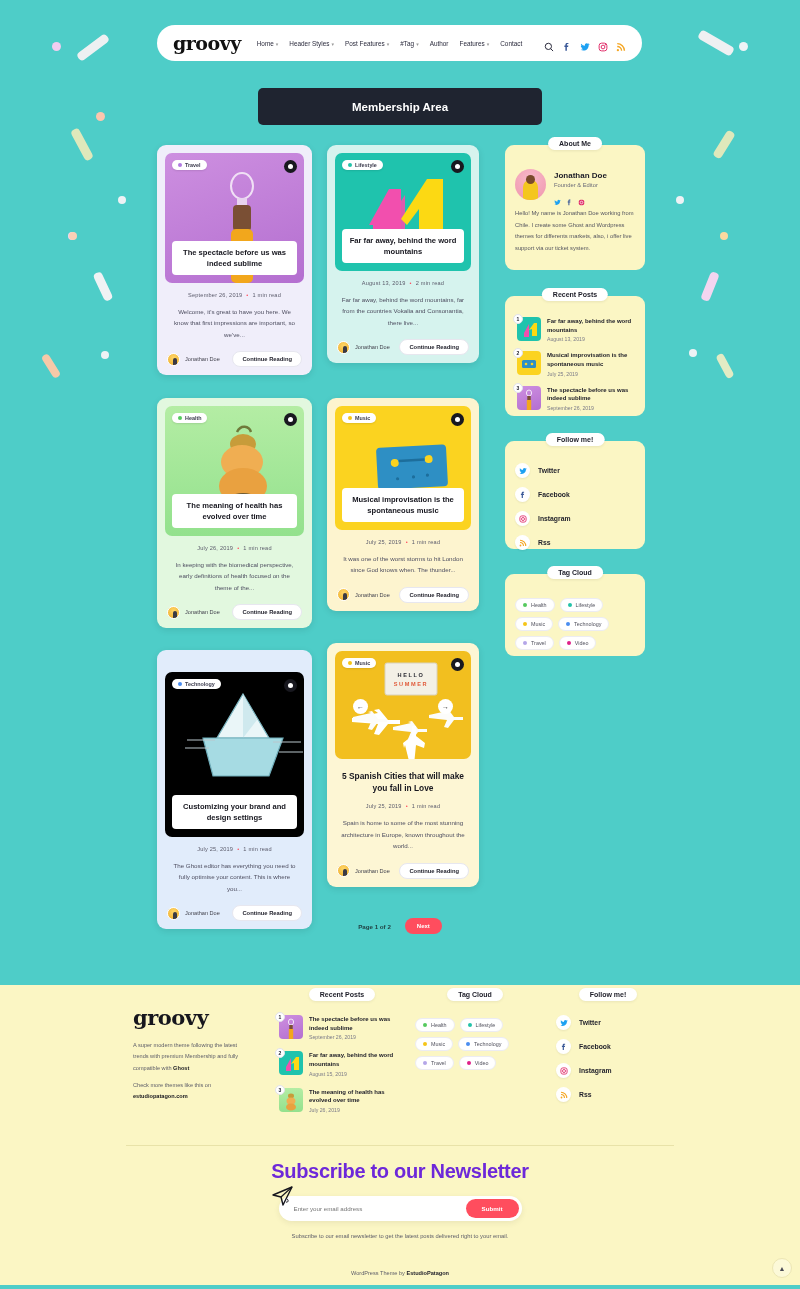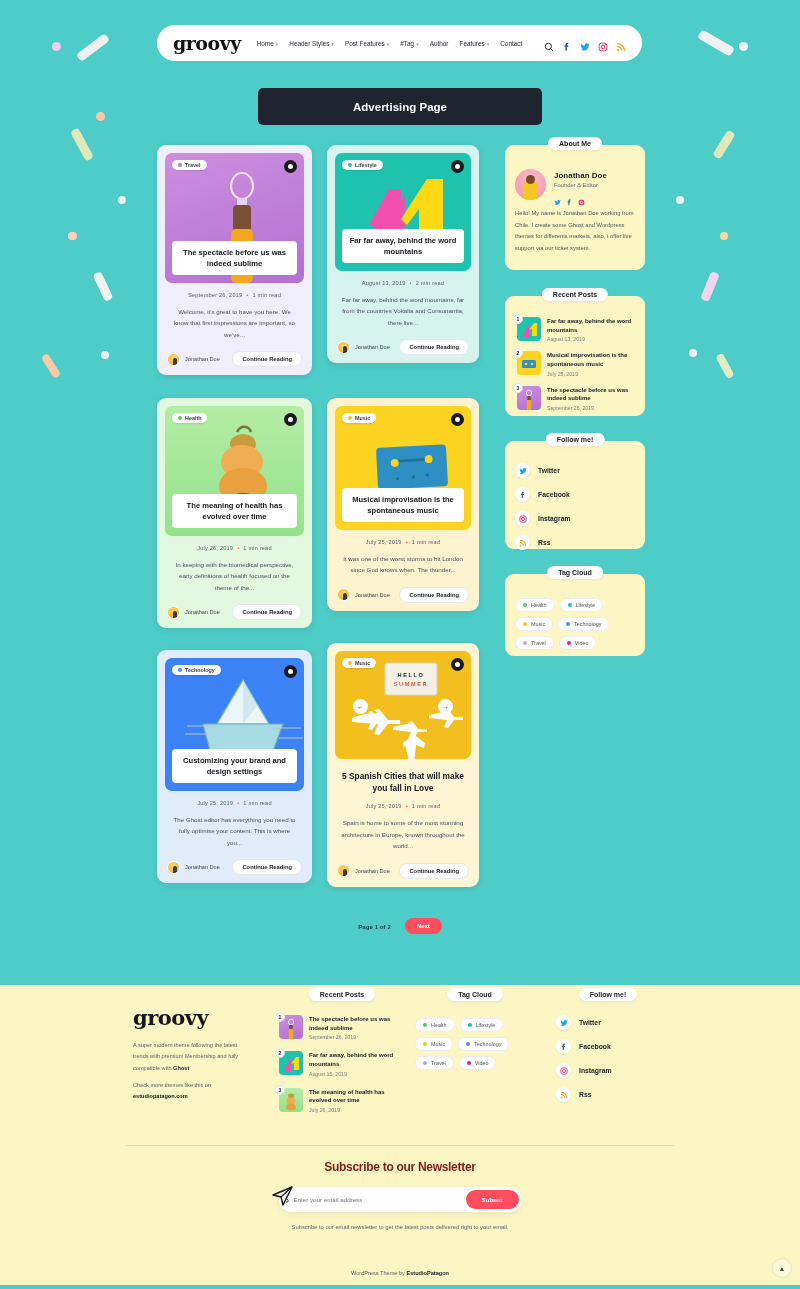--- a/index.html
+++ b/index.html
@@ -192,21 +192,21 @@
 
   .f-col { position: absolute; }
   .f-title {
     background: #fff; border-radius: 10px; padding: 3px 11px;
     font-size: 7px; font-weight: bold; color: #1d1d28;
     display: inline-block; box-shadow: 0 1px 3px rgba(0,0,0,.07);
   }
 
   
   .newsletter { position: absolute; left: 0; top: 1160px; width: 800px; text-align:center;}
-  .nl-title { font-size: 12px; font-weight: bold; color: #7f1d1d; letter-spacing: -0.3px;}
+  .nl-title { font-size: 20px; font-weight: bold; color: #6d28d9; letter-spacing: -0.3px;}
   .nl-form {
     margin: 13px auto 0; width: 243px; height: 25px;
     background: #fff; border-radius: 13px;
     display: flex; align-items: center; padding: 3px; position: relative;
     box-shadow: 0 2px 6px rgba(0,0,0,.07);
   }
   .nl-input {
     flex: 1; border: none; outline: none; background: transparent;
     font-size: 6.2px; color: #6e6e7a; padding-left: 12px;
     font-family: "Liberation Sans", sans-serif;
@@ -299,21 +299,21 @@
       <span class="nav-icon">
         <svg viewBox="0 0 16 16" width="10" height="10">
             <circle cx="3" cy="13" r="1.8" fill="#f5a623"></circle>
             <path d="M2 8.2a5.8 5.8 0 0 1 5.8 5.8h2.2A8 8 0 0 0 2 6z" fill="#f5a623"></path>
             <path d="M2 3.6A10.4 10.4 0 0 1 12.4 14h2.2A12.6 12.6 0 0 0 2 1.4z" fill="#f5a623"></path>
           </svg>
       </span>
     </div>
   </div>
 
-  <div class="ad-area">Advertising Page</div>
+  <div class="ad-area">Membership Area</div>
 
   <div class="content">
 
     <div class="cards">
 
       <div class="card" style="left:0;top:0;width:155px;background:#f0eefa;">
         <div class="card-media" style="height:130px;background:linear-gradient(160deg,#cd8fe0,#b46fd0);">
           <div class="tag-pill">
               <span class="tag-dot" style="background:#b07ae0"></span>
               <span>Travel</span>
@@ -433,21 +433,21 @@
         <div class="card-foot">
           <div class="author">
               <span class="avatar"></span>
               <span class="author-name">Jonathan Doe</span>
             </div>
           <button class="btn-read">Continue Reading</button>
         </div>
       </div>
 
       <div class="card" style="left:0;top:505px;width:155px;background:#e1ecfb;">
-        <div class="card-media" style="height:133px;background:#3b82f6;">
+        <div class="card-media" style="height:165px;background:#000000;margin-top:14px;">
           <div class="tag-pill">
               <span class="tag-dot" style="background:#4a8df0"></span>
               <span>Technology</span>
             </div>
           <div class="media-badge">
               <i></i>
             </div>
           <div class="art">
             <svg viewBox="0 0 155 133" width="155" height="133">
               <polygon points="78,22 104,66 52,66" fill="#eaf6f8" stroke="#7fb9c4" stroke-width="1.2"></polygon>

